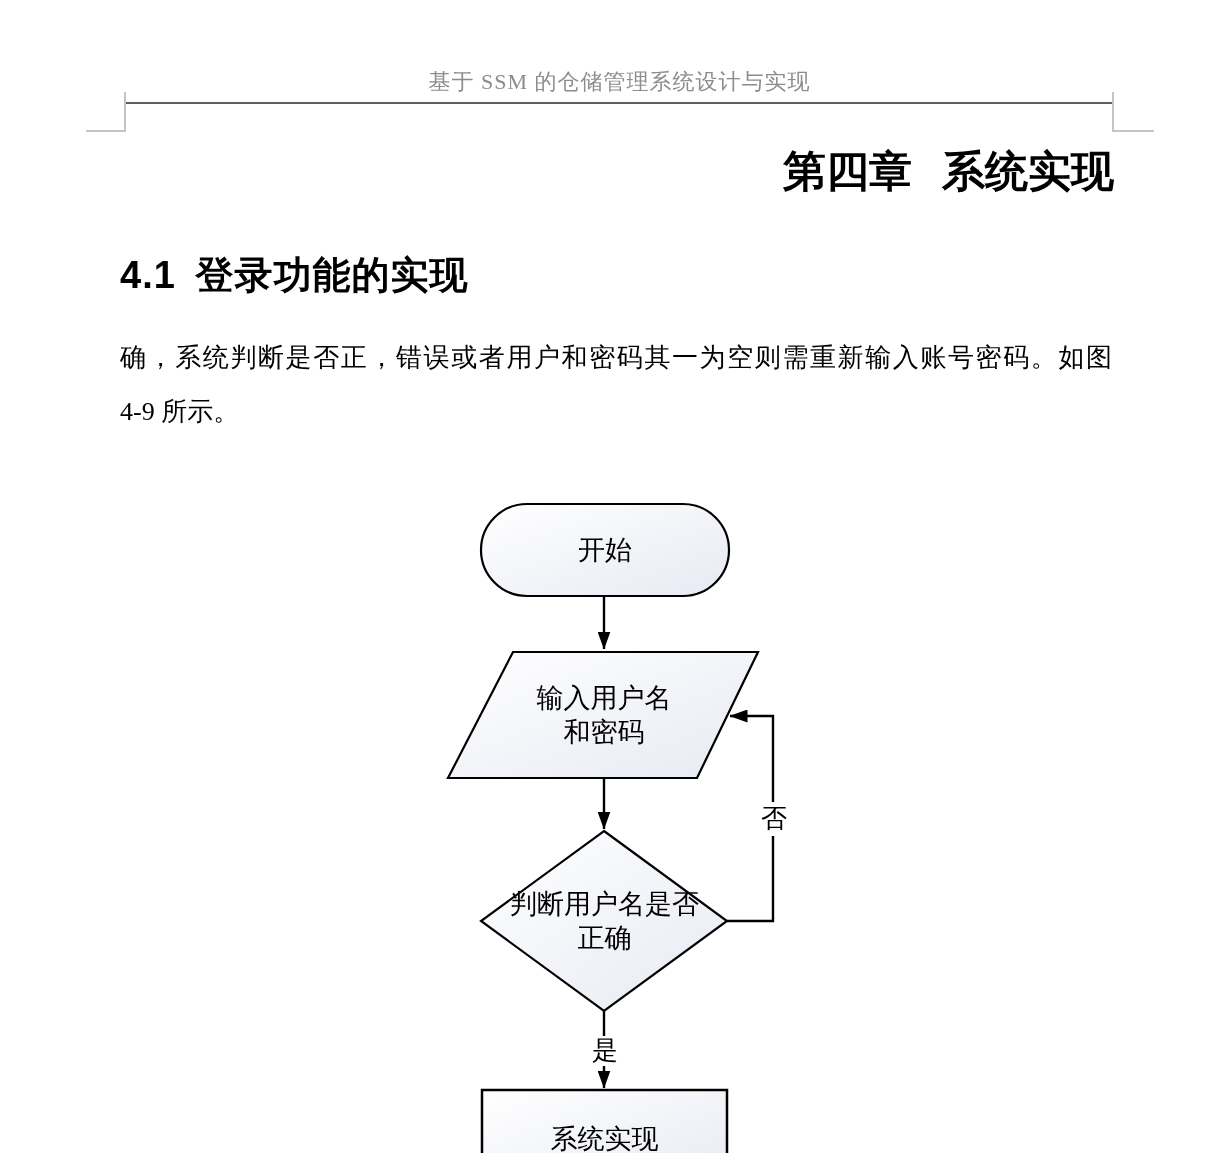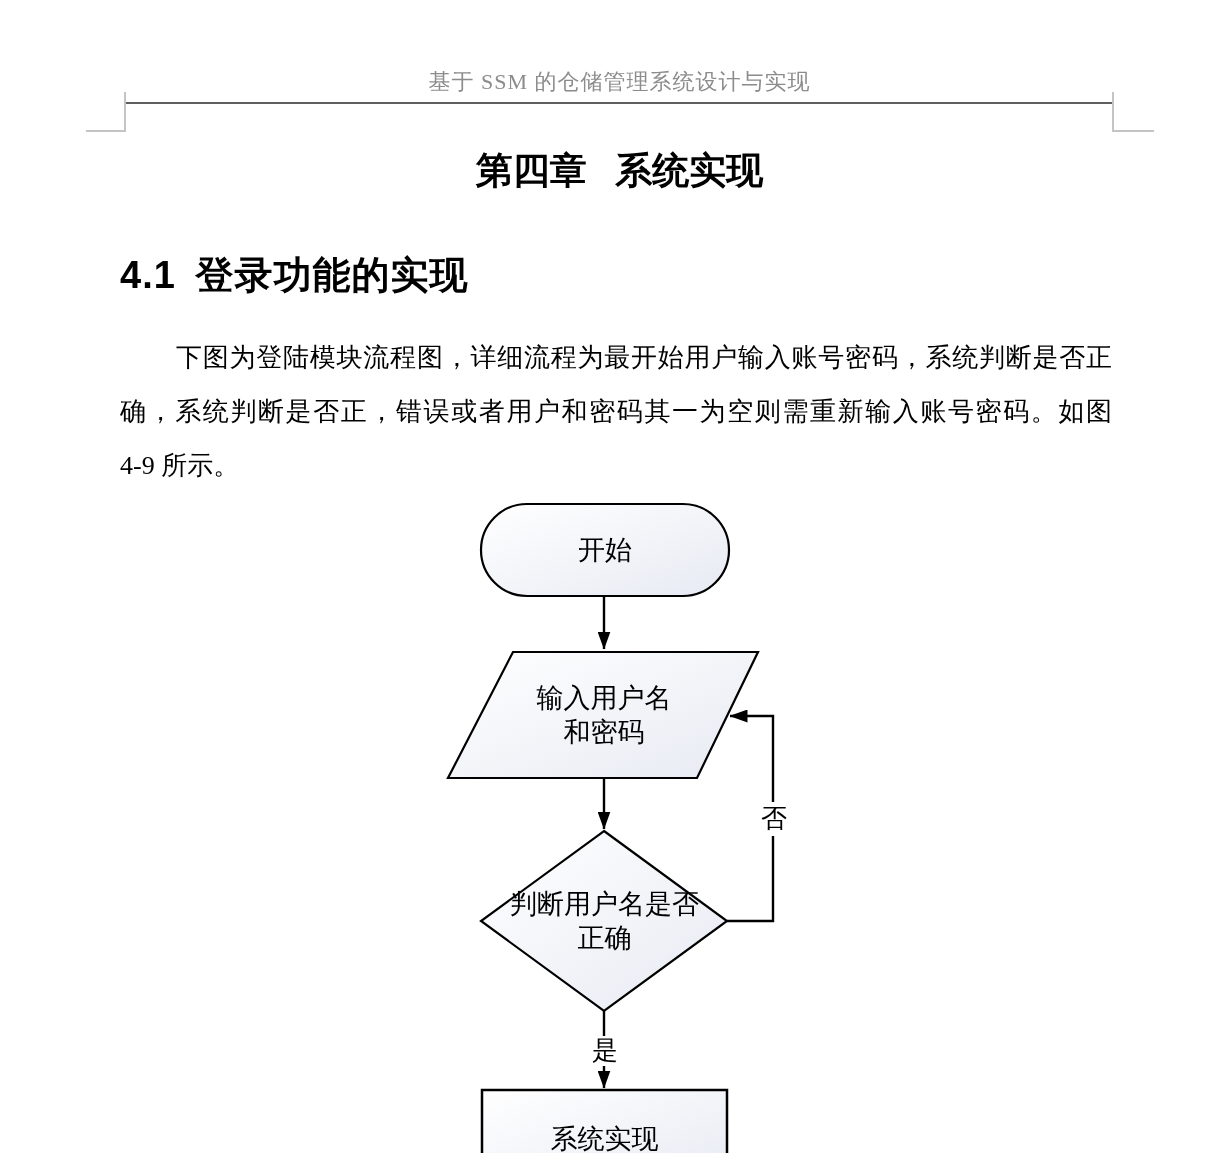--- a/index.html
+++ b/index.html
@@ -27,23 +27,23 @@
   }
   .crop-mark{position:absolute;background:#c4c4c4;}
   .cm-left-v{left:124px;top:48px;width:2px;height:40px;}
   .cm-left-h{left:86px;top:86px;width:40px;height:2px;}
   .cm-right-v{left:1112px;top:48px;width:2px;height:40px;}
   .cm-right-h{left:1112px;top:86px;width:42px;height:2px;}
 
   
   .chapter-title{
     position:absolute;left:125px;top:98px;width:989px;
-    text-align:center;
+    text-align:right;
     font-family:"Liberation Sans","DejaVu Sans",sans-serif;
-    font-weight:bold;font-size:37px;line-height:58px;
+    font-weight:bold;font-size:43px;line-height:58px;
     word-spacing:18px;
   }
   .section-heading{
     position:absolute;left:120px;top:206px;
     font-family:"Liberation Sans","DejaVu Sans",sans-serif;
     font-weight:bold;font-size:38px;line-height:50px;
     word-spacing:8px;letter-spacing:1px;text-align:center;
   }
 
   
@@ -91,21 +91,20 @@
   <div class="header-rule"></div>
   <div class="crop-mark cm-left-v"></div>
   <div class="crop-mark cm-left-h"></div>
   <div class="crop-mark cm-right-v"></div>
   <div class="crop-mark cm-right-h"></div>
 
   <div class="chapter-title">第四章 系统实现</div>
   <div class="section-heading">4.1 登录功能的实现</div>
 
   <div class="body-text">
-    <div class="body-line first justified">下图为登陆模块流程图，详细流程为最开始用户输入账号密码，系统判断是否正</div>
     <div class="body-line justified">确，系统判断是否正，错误或者用户和密码其一为空则需重新输入账号密码。如图</div>
     <div class="body-line last">4-9 所示。</div>
   </div>
 
   <div class="figure">
     <svg width="1208" height="1153" viewBox="0 0 1208 1153">
       <defs>
         <linearGradient id="shapeGrad" x1="0" y1="0" x2="1" y2="1">
           <stop offset="0" stop-color="#ffffff"></stop>
           <stop offset="1" stop-color="#e7eaf3"></stop>

